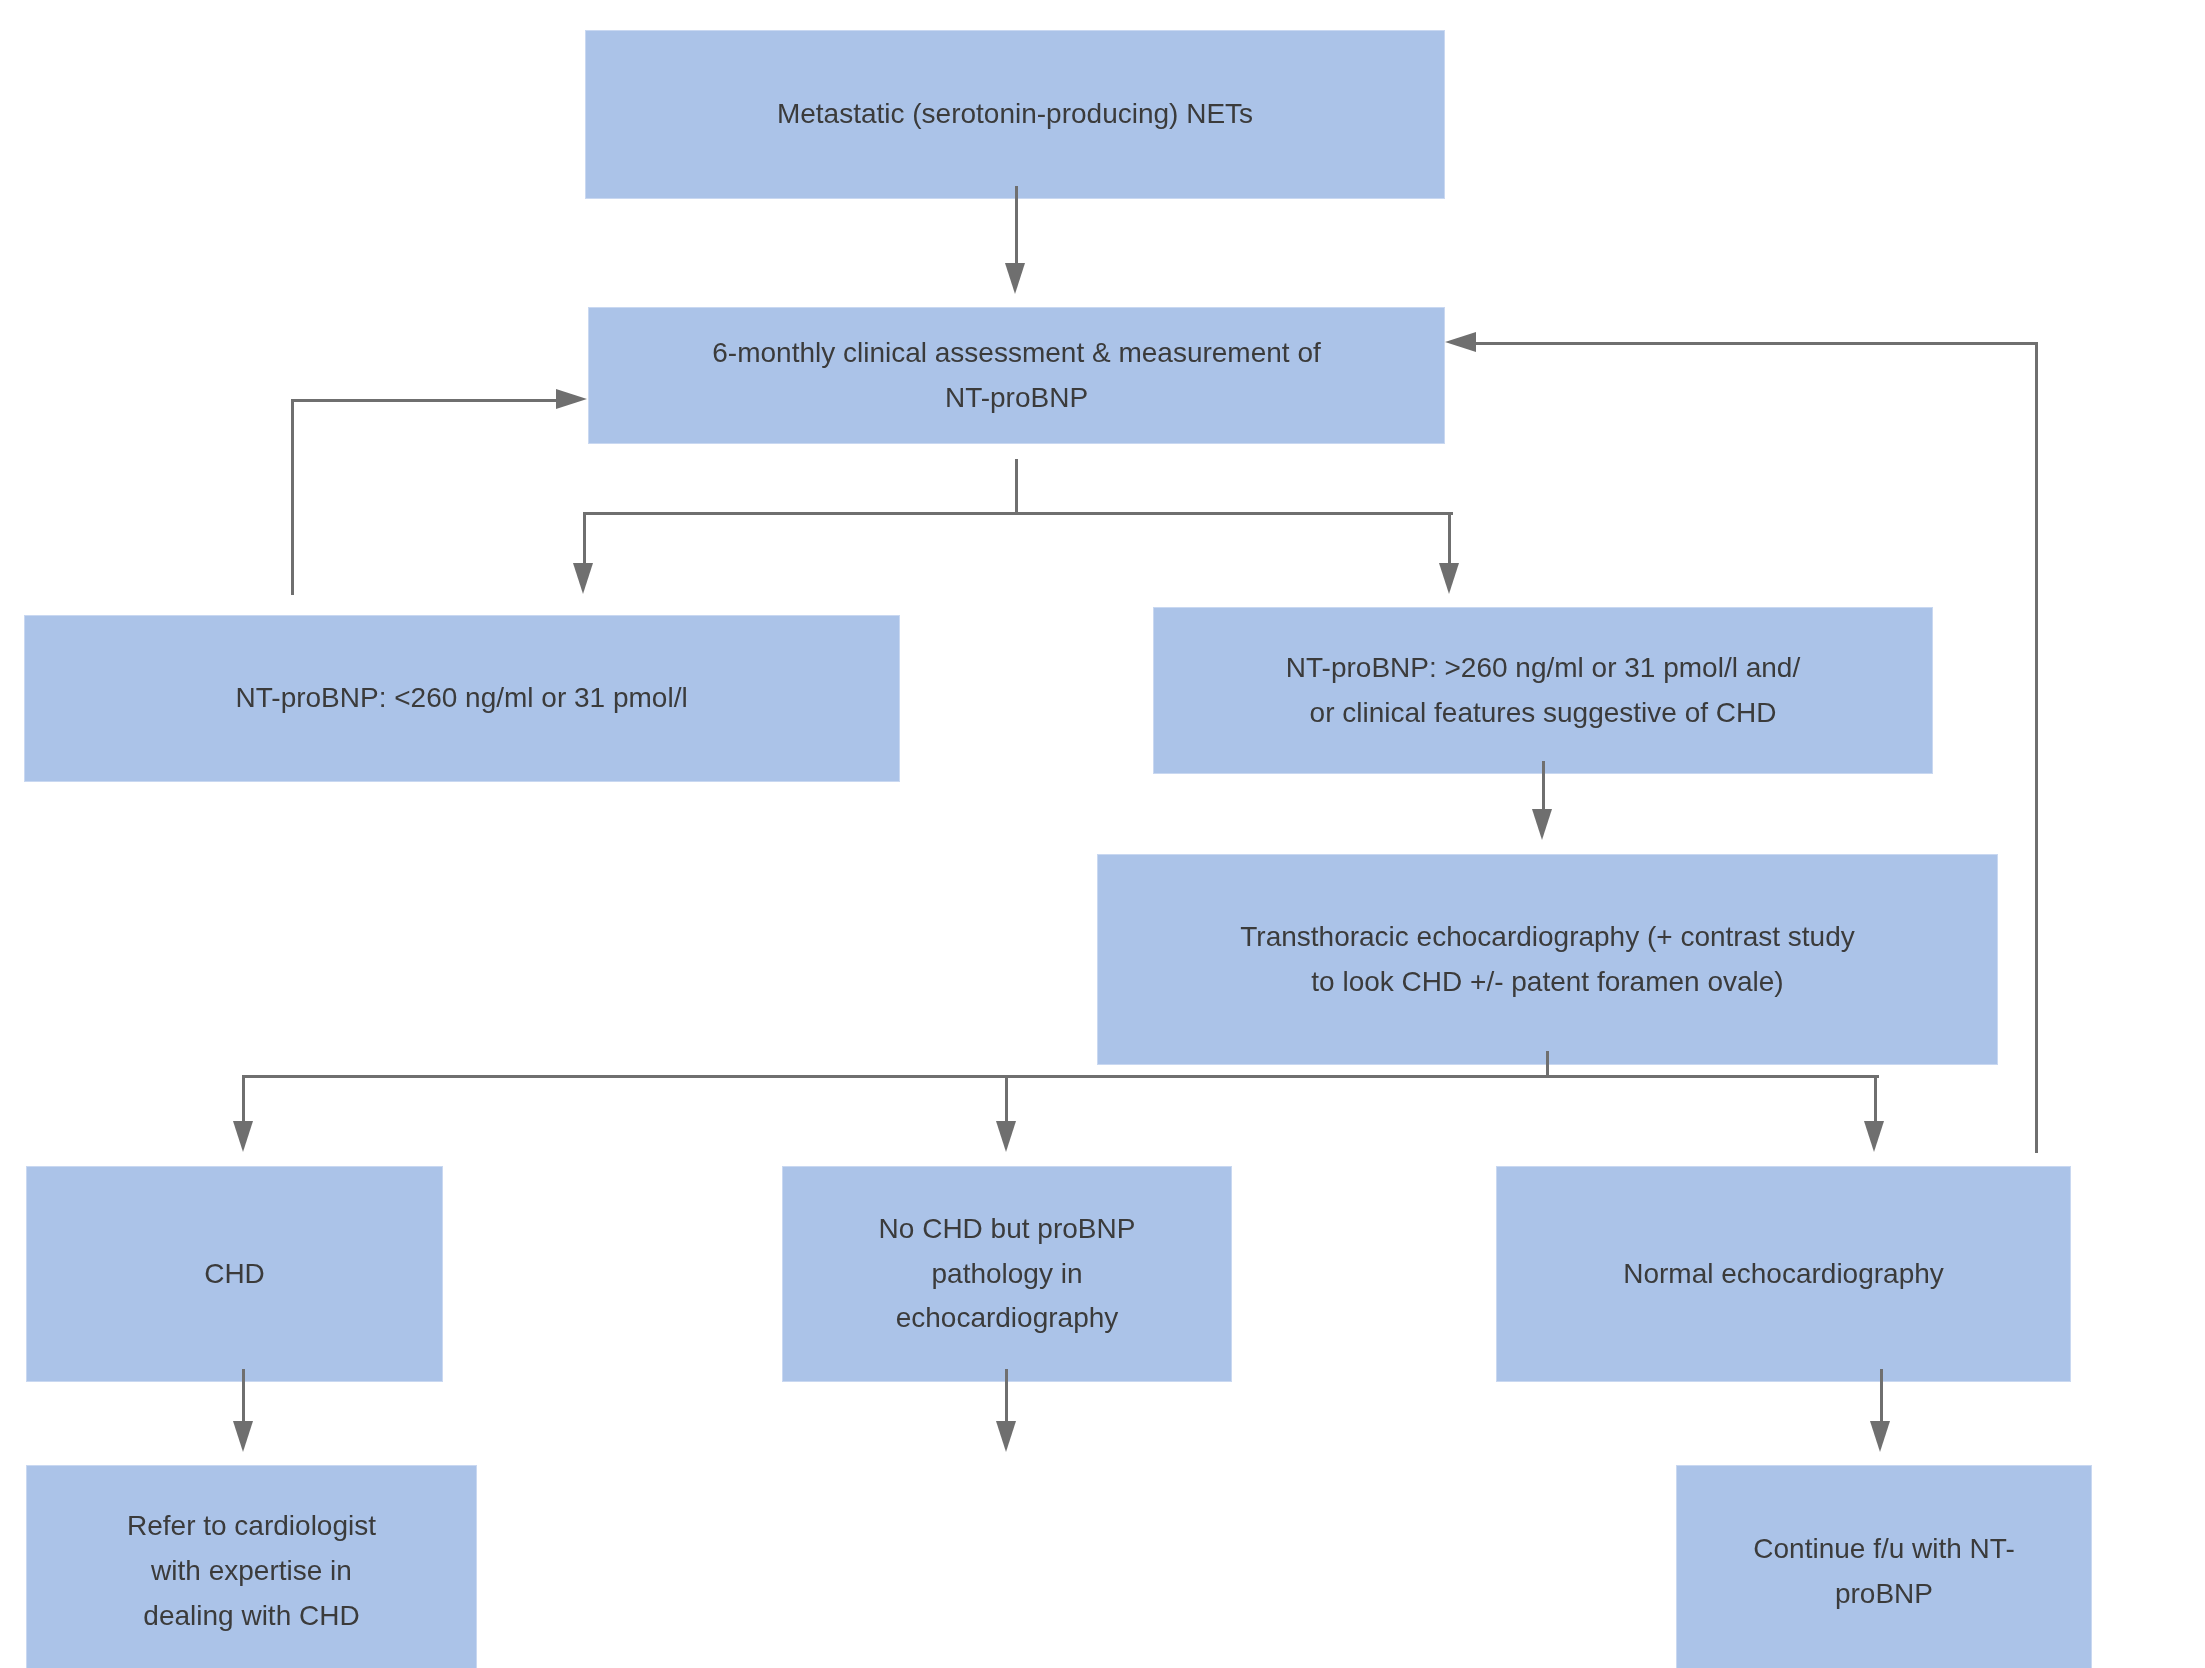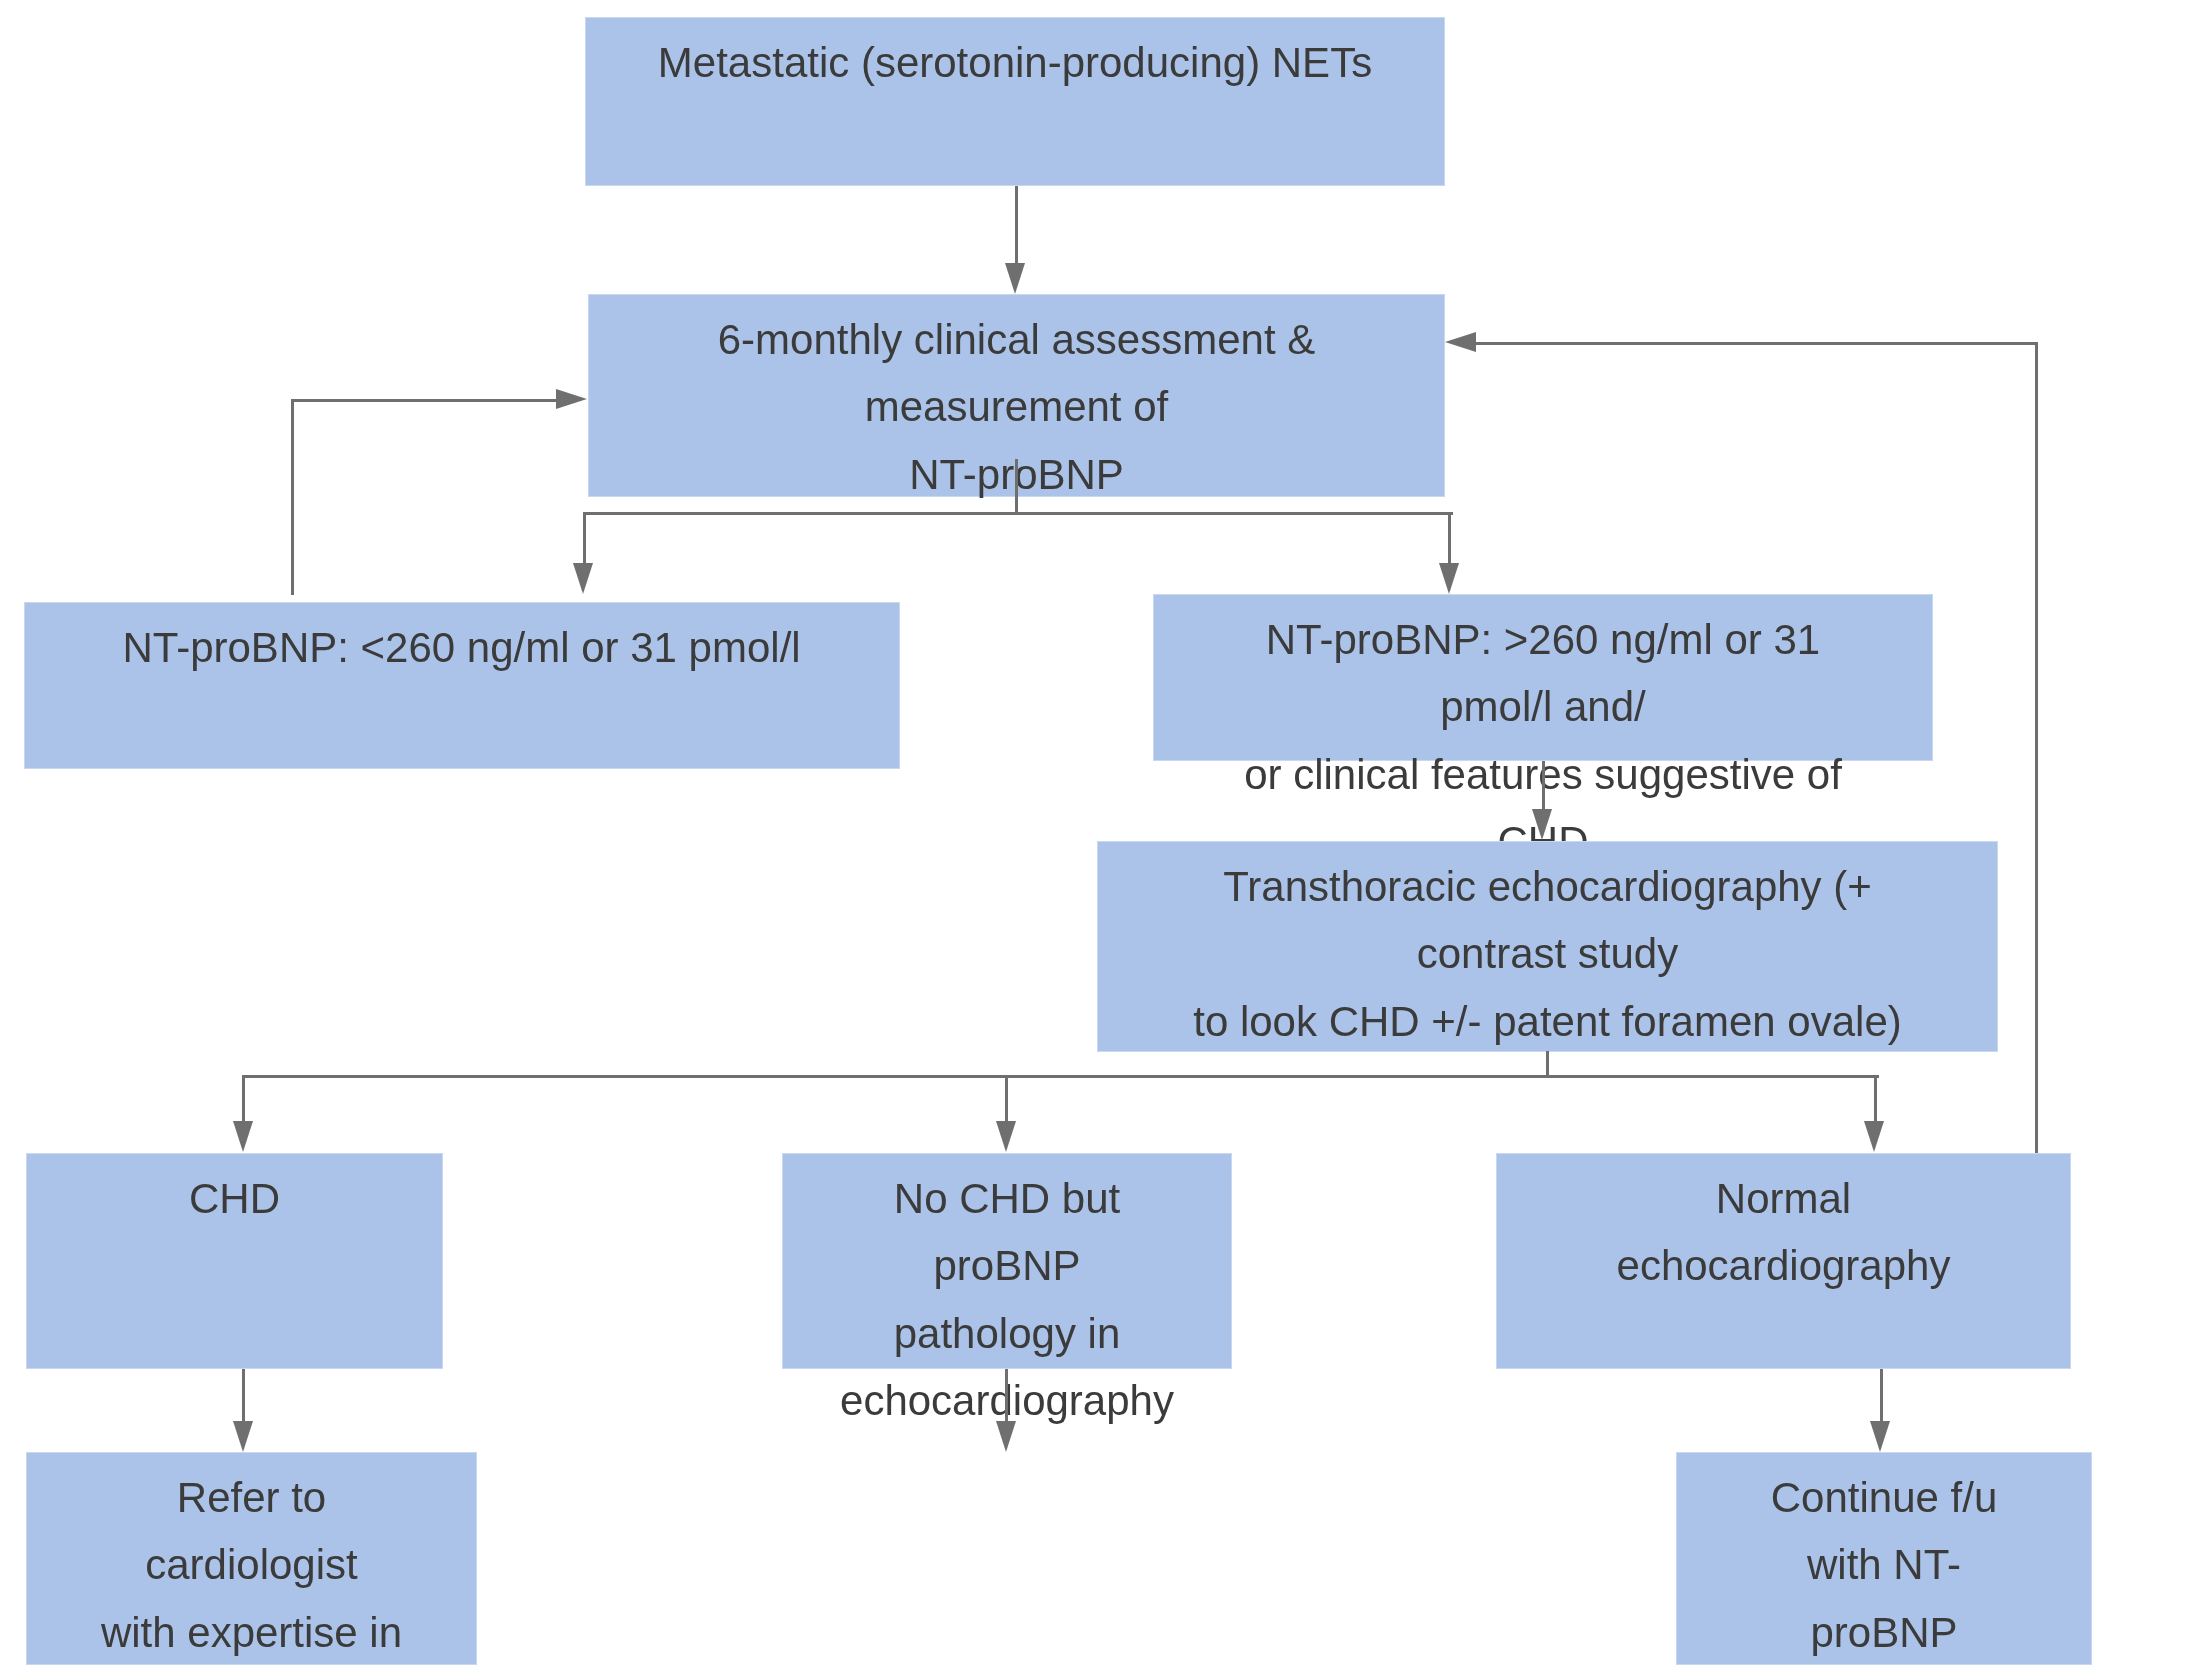--- a/index.html
+++ b/index.html
@@ -10,44 +10,46 @@
     background:var(--bg,#ffffff);
     font-family:"Liberation Sans", sans-serif;
     overflow:hidden;
   }
   .node{
     position:absolute;
     background:var(--fill,#abc3e8);
     border:1.7px solid var(--edge,#c9d8f1);
     box-sizing:border-box;
     display:flex;
+    align-items:center;
     justify-content:center;
     text-align:center;
     color:var(--txt,#3b3b3b);
-    font-size:42px;
+    font-size:28px;
     line-height:1.6;
     padding:11.2px 51px;
+    margin-top:13px;
   }
   .lbl{white-space:pre-line;}
   .ln{position:absolute;background:var(--arrow,#6f6f6f);}
   .ar{position:absolute;width:0;height:0;}
   .ar-d{border-left:10.7px solid transparent;border-right:10.7px solid transparent;border-top:31.5px solid var(--arrow,#6f6f6f);}
   .ar-r{border-top:10.7px solid transparent;border-bottom:10.7px solid transparent;border-left:31.5px solid var(--arrow,#6f6f6f);}
   .ar-l{border-top:10.7px solid transparent;border-bottom:10.7px solid transparent;border-right:31.5px solid var(--arrow,#6f6f6f);}
 </style>
 </head>
 <body>
 
 <div class="canvas">
 
   <div class="node" style="left:585px;top:17px;width:860px;height:169px">
     <span class="lbl">Metastatic (serotonin-producing) NETs</span>
   </div>
 
-  <div class="node" style="left:588px;top:294px;width:857px;height:203px">
+  <div class="node" style="left:588px;top:294px;width:857px;height:137px">
     <span class="lbl">6-monthly clinical assessment &amp; measurement of
 NT-proBNP</span>
   </div>
 
   <div class="node" style="left:23.6px;top:602px;width:876px;height:167px">
     <span class="lbl">NT-proBNP: &lt;260 ng/ml or 31 pmol/l</span>
   </div>
 
   <div class="node" style="left:1153px;top:594px;width:780px;height:167px">
     <span class="lbl">NT-proBNP: &gt;260 ng/ml or 31 pmol/l and/

